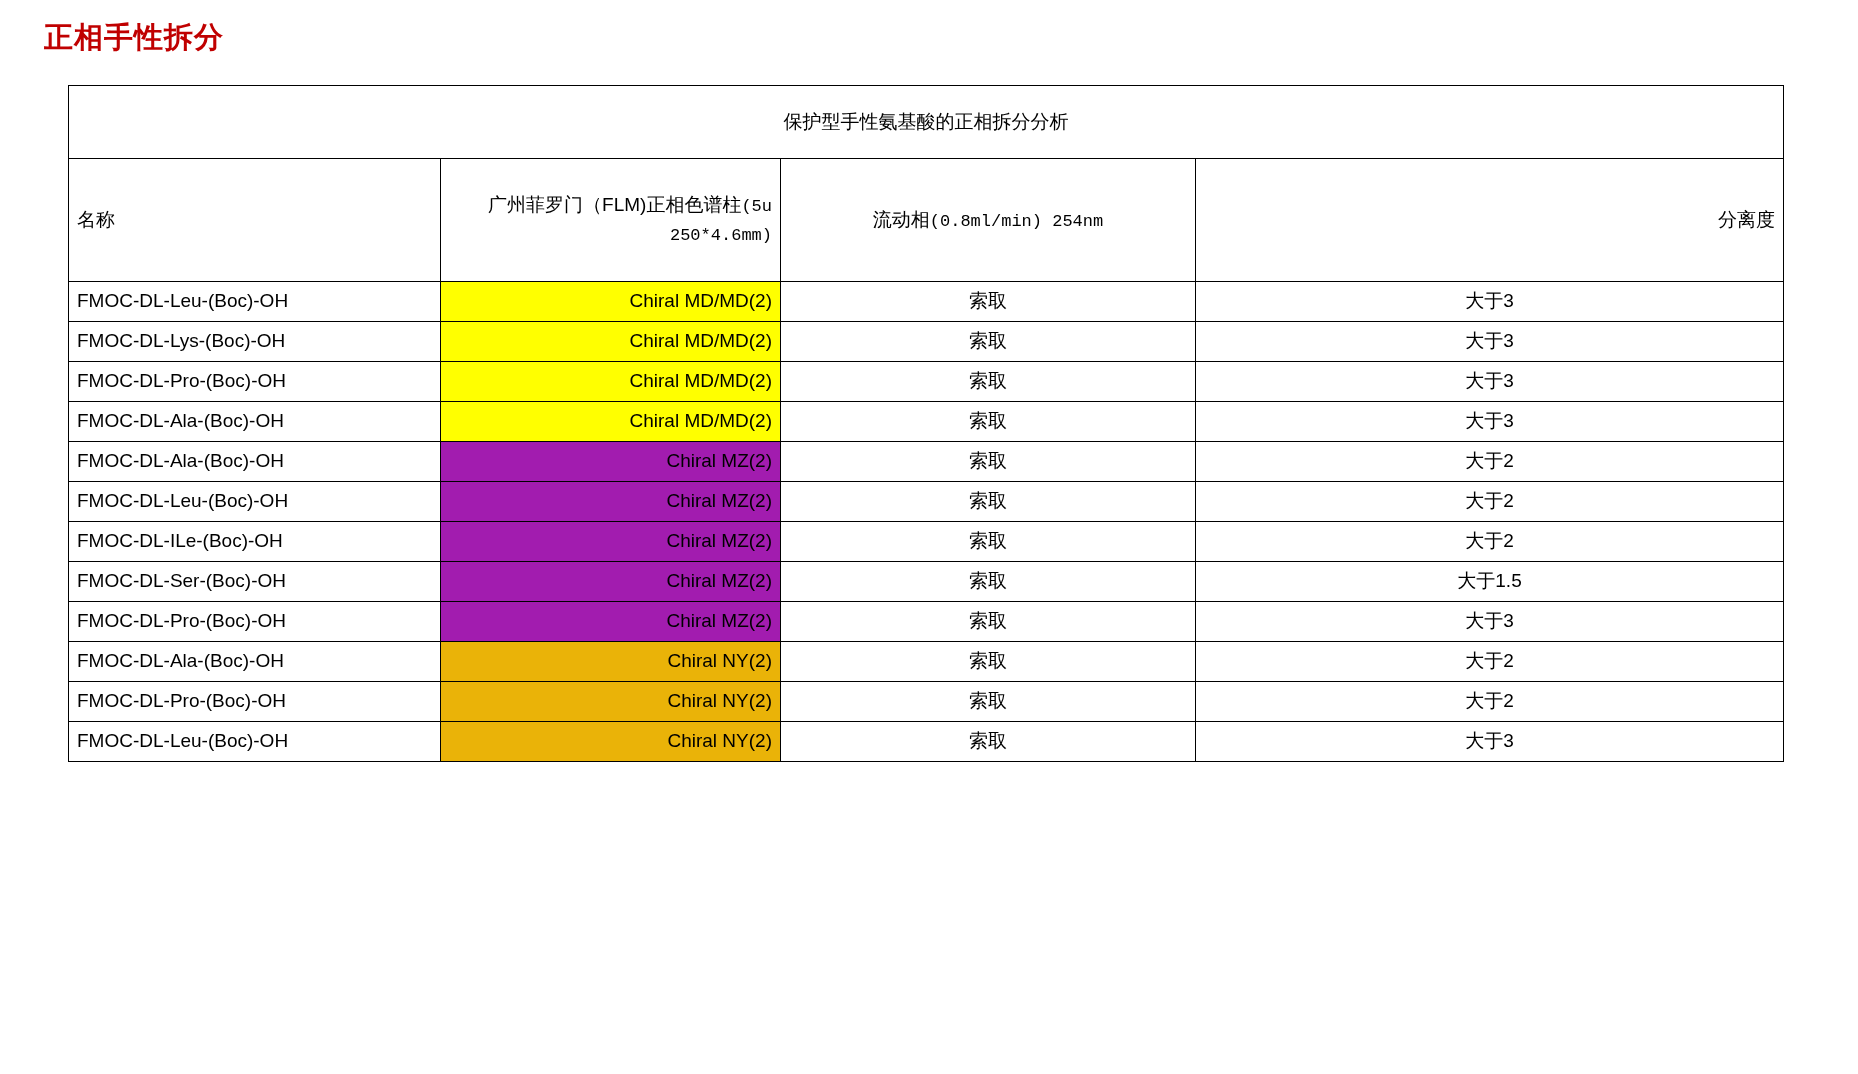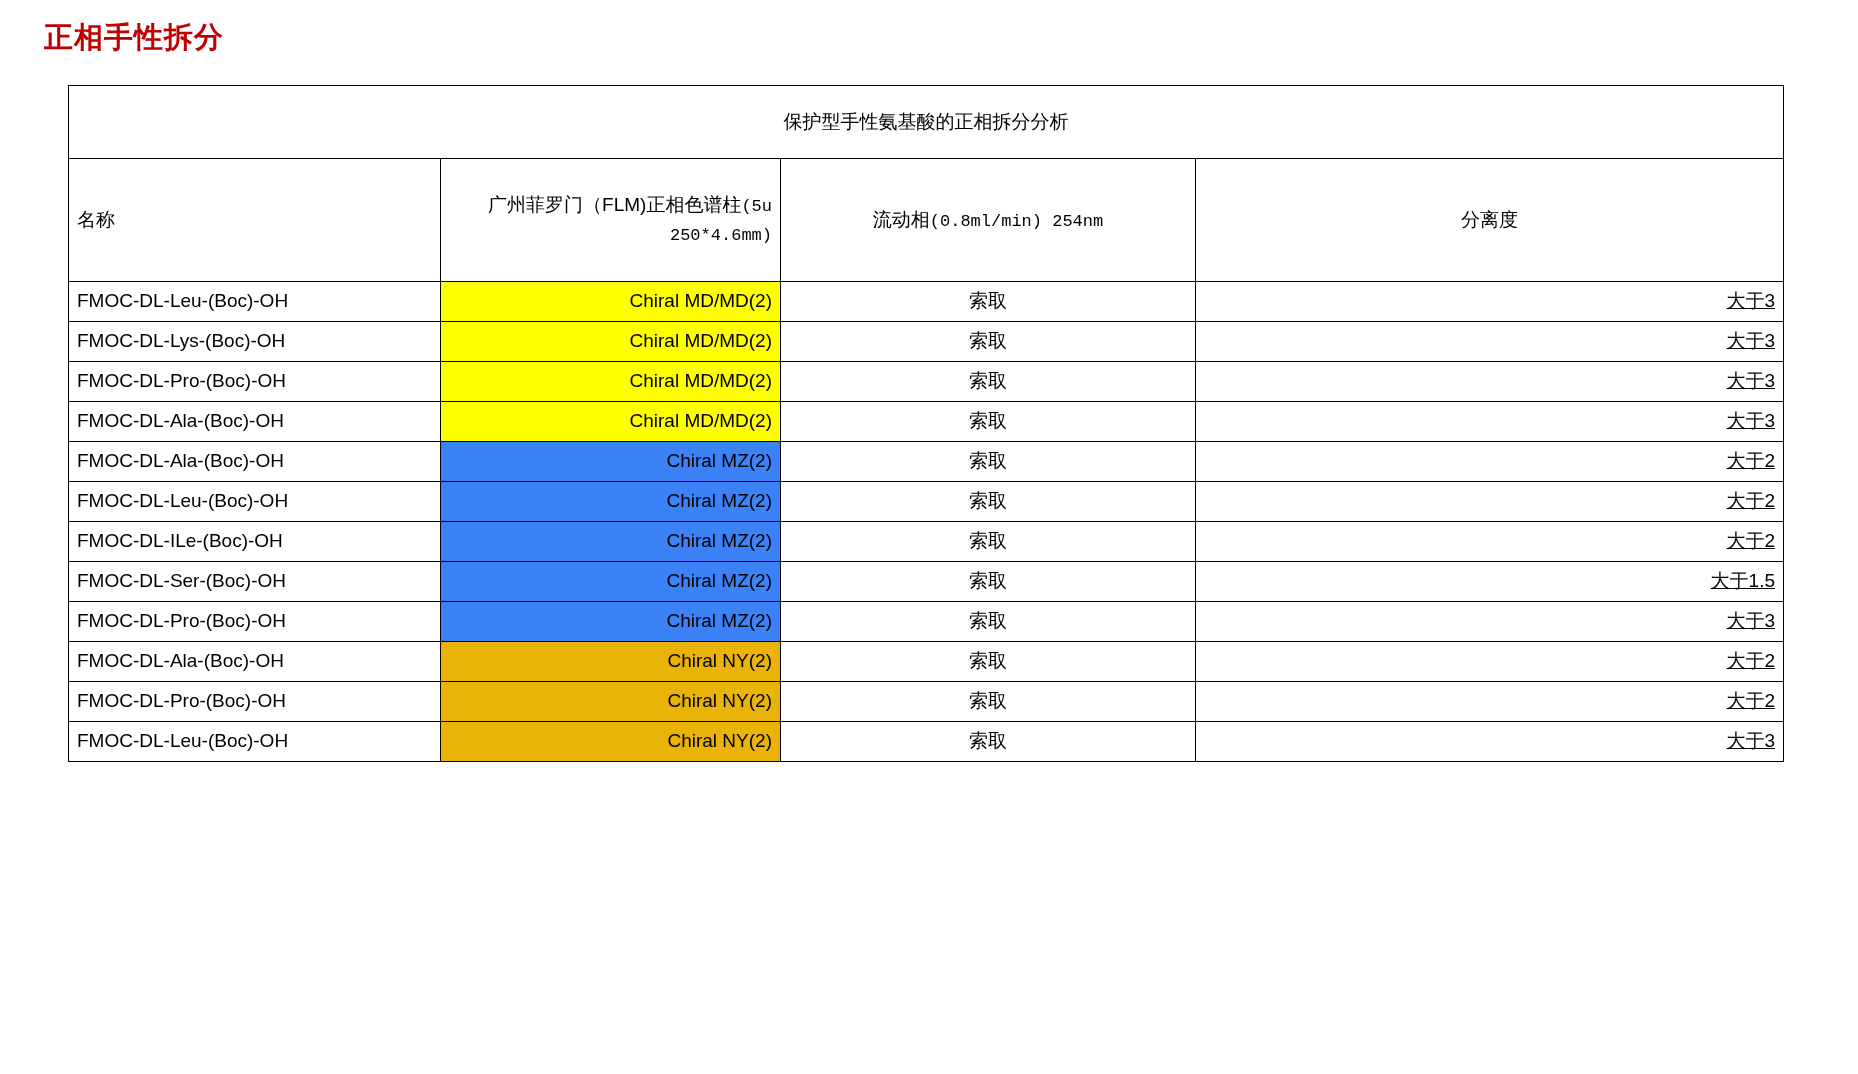--- a/index.html
+++ b/index.html
@@ -50,33 +50,33 @@
   .hdr td {
     height: 122px;
     color: #c00000;
     font-weight: bold;
     font-size: 19px;
     vertical-align: middle;
   }
   .hdr .col-name { text-align: left; }
   .hdr .col-column { text-align: right; line-height: 1.5; }
   .hdr .col-mobile { text-align: center; }
-  .hdr .col-res { text-align: center; }
+  .hdr .col-res { text-align: right; }
   .mono-small {
     font-family: "Liberation Mono", monospace;
     font-size: 17px;
   }
   tr.row td { height: 39px; }
   tr.row-tall td { height: 120px; }
   td.c-name { text-align: left; }
   td.c-column { text-align: right; }
   td.c-mobile { text-align: center; }
-  td.c-res { text-align: right; text-decoration: underline; }
+  td.c-res { text-align: center; }
   .fill-yellow { background: #ffff00; }
-  .fill-blue { background: #3b82f6; }
+  .fill-blue { background: #a21caf; }
   .fill-purple { background: #eab308; margin-top: 16px; }
   col.w-name { width: 372px; }
   col.w-column { width: 340px; }
   col.w-mobile { width: 415px; }
   col.w-res { width: 588px; }
 </style>
 </head>
 <body>
 
 <h1 class="page-title">正相手性拆分</h1>

